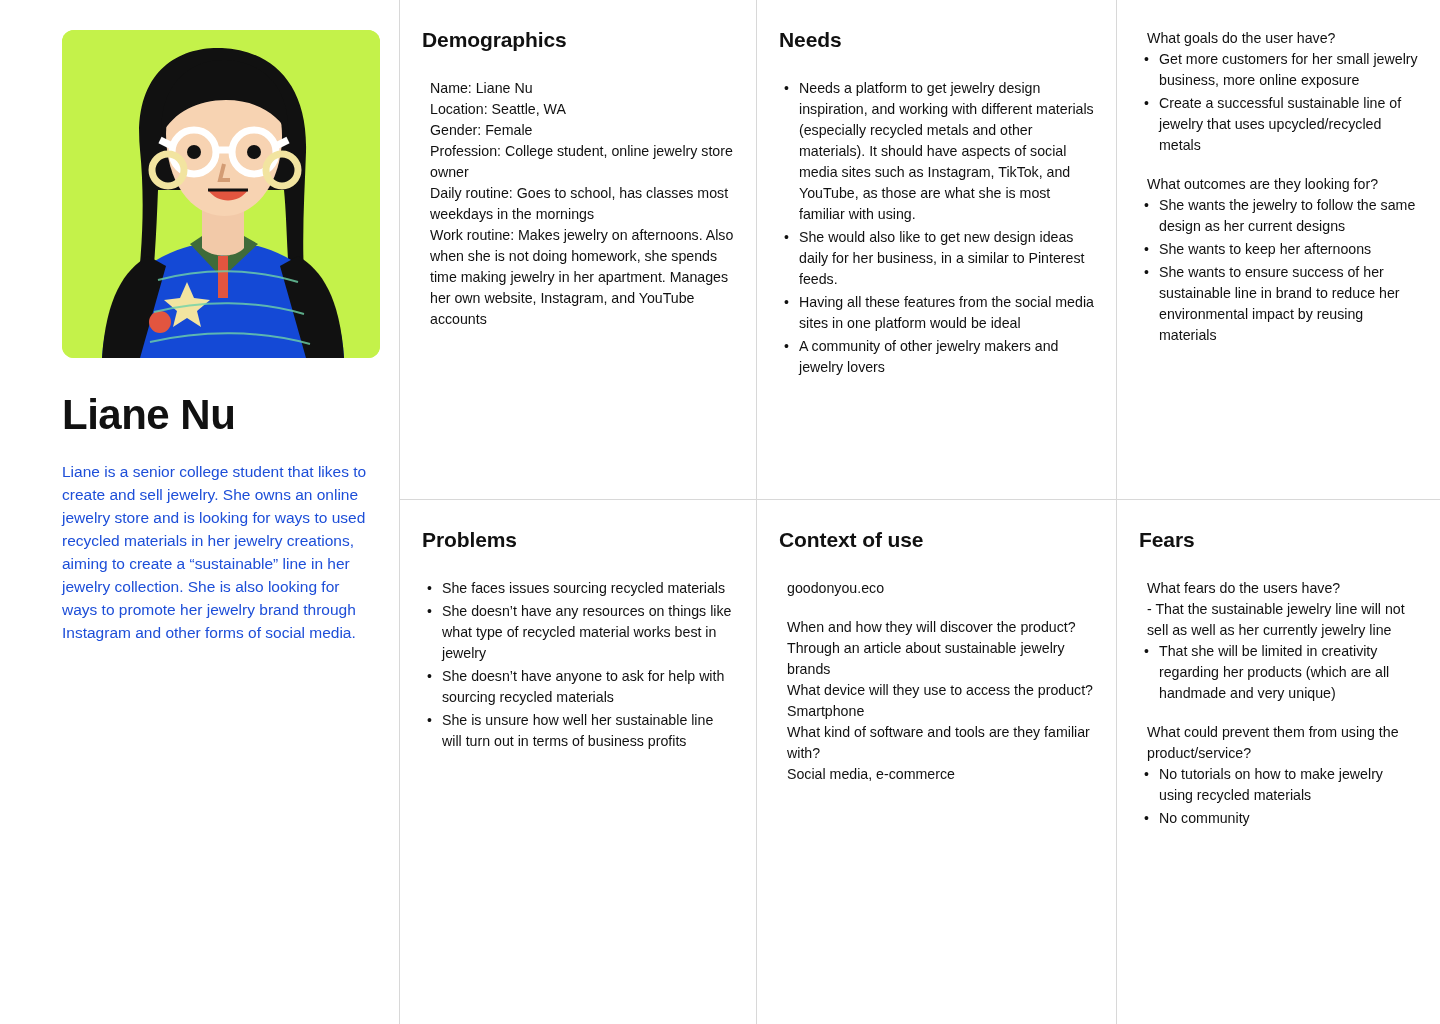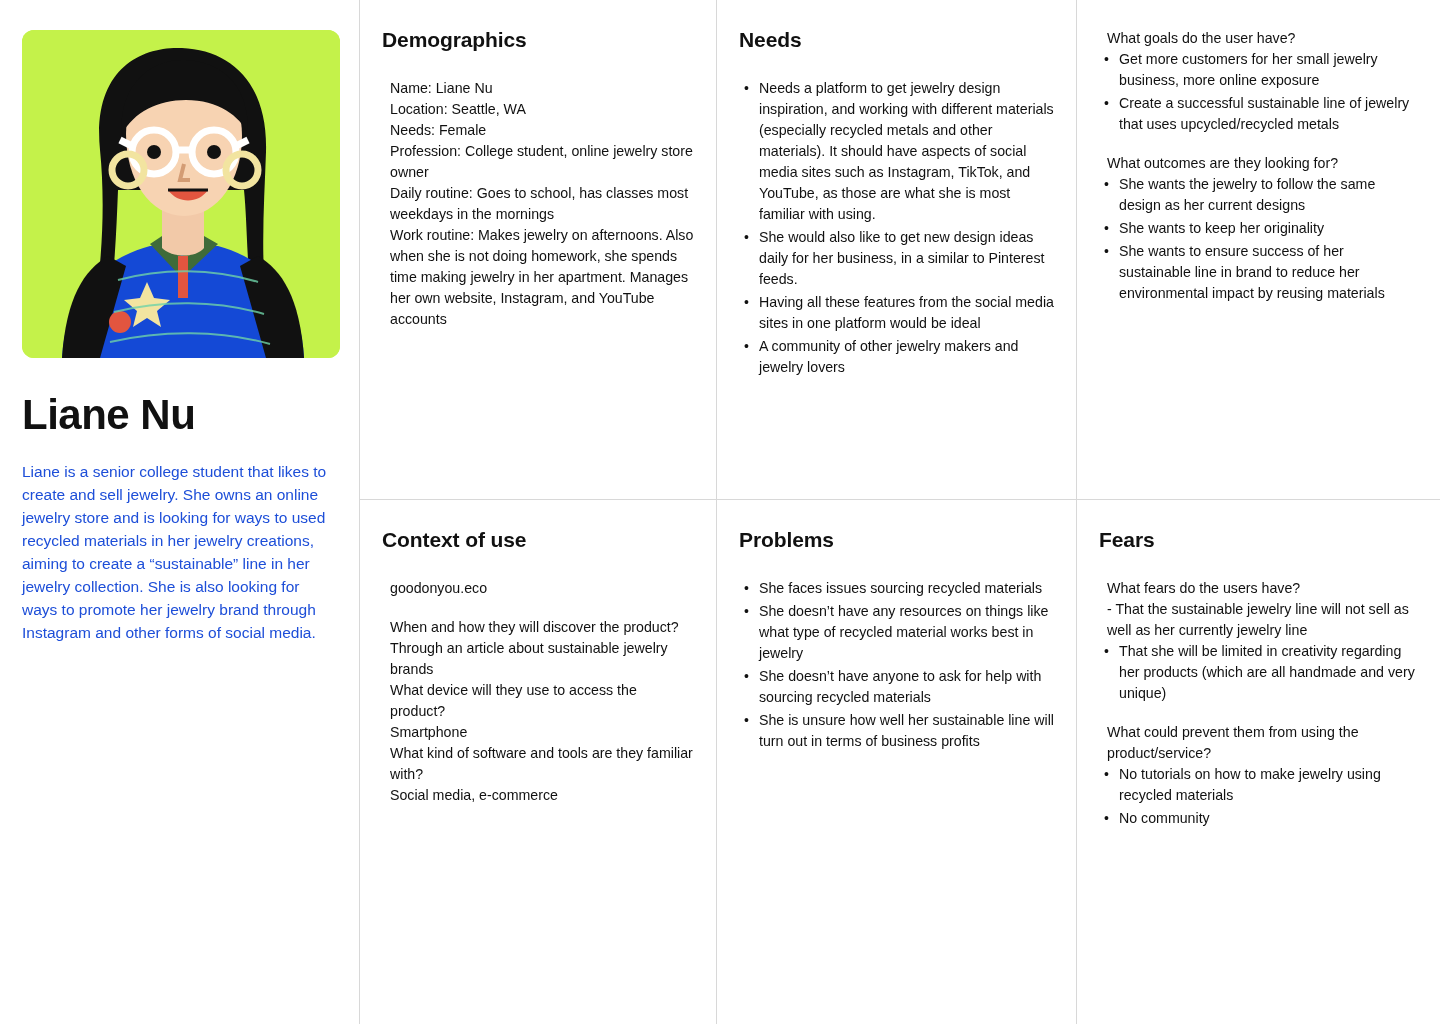--- a/index.html
+++ b/index.html
@@ -18,20 +18,21 @@
     background: #ffffff;
   }
 
   
   .persona {
     width: 360px;
     flex: 0 0 360px;
     padding: 30px 22px 0 22px;
     border-right: 1px solid #d8d8d8;
     background: #ffffff;
+    margin-left: 40px;
   }
   .avatar-frame {
     width: 318px;
     height: 328px;
     border-radius: 12px;
     background: #c4f24a;
     overflow: hidden;
     position: relative;
   }
   .avatar-frame svg { display: block; width: 100%; height: 100%; }
@@ -161,21 +162,21 @@
     <p class="persona-bio">Liane is a senior college student that likes to create and sell jewelry. She owns an online jewelry store and is looking for ways to used recycled materials in her jewelry creations, aiming to create a “sustainable” line in her jewelry collection. She is also looking for ways to promote her jewelry brand through Instagram and other forms of social media.</p>
   </div>
 
   <div class="grid">
 
     <div class="cell">
       <h2>Demographics</h2>
       <p class="plain-lines">
         <span>Name: Liane Nu</span>
         <span>Location: Seattle, WA</span>
-        <span>Needs: Female</span>
+        <span>Gender: Female</span>
         <span>Profession: College student, online jewelry store owner</span>
         <span>Daily routine: Goes to school, has classes most weekdays in the mornings</span>
         <span>Work routine: Makes jewelry on afternoons. Also when she is not doing homework, she spends time making jewelry in her apartment. Manages her own website, Instagram, and YouTube accounts</span>
       </p>
     </div>
 
     <div class="cell">
       <h2>Needs</h2>
       <ul>
         <li>Needs a platform to get jewelry design inspiration, and working with different materials (especially recycled metals and other materials). It should have aspects of social media sites such as Instagram, TikTok, and YouTube, as those are what she is most familiar with using.</li>
@@ -187,49 +188,49 @@
 
     <div class="cell">
       <p>What goals do the user have?</p>
       <ul>
         <li>Get more customers for her small jewelry business, more online exposure</li>
         <li>Create a successful sustainable line of jewelry that uses upcycled/recycled metals</li>
       </ul>
       <p class="gap">What outcomes are they looking for?</p>
       <ul>
         <li>She wants the jewelry to follow the same design as her current designs</li>
-        <li>She wants to keep her originality</li>
+        <li>She wants to keep her afternoons</li>
         <li>She wants to ensure success of her sustainable line in brand to reduce her environmental impact by reusing materials</li>
+      </ul>
+    </div>
+
+    <div class="cell">
+      <h2>Problems</h2>
+      <ul>
+        <li>She faces issues sourcing recycled materials</li>
+        <li>She doesn’t have any resources on things like what type of recycled material works best in jewelry</li>
+        <li>She doesn’t have anyone to ask for help with sourcing recycled materials</li>
+        <li>She is unsure how well her sustainable line will turn out in terms of business profits</li>
       </ul>
     </div>
 
     <div class="cell">
       <h2>Context of use</h2>
       <p>goodonyou.eco</p>
       <p class="gap plain-lines">
         <span>When and how they will discover the product?</span>
         <span>Through an article about sustainable jewelry brands</span>
         <span>What device will they use to access the product?</span>
         <span>Smartphone</span>
         <span>What kind of software and tools are they familiar with?</span>
         <span>Social media, e-commerce</span>
       </p>
     </div>
 
     <div class="cell">
-      <h2>Problems</h2>
-      <ul>
-        <li>She faces issues sourcing recycled materials</li>
-        <li>She doesn’t have any resources on things like what type of recycled material works best in jewelry</li>
-        <li>She doesn’t have anyone to ask for help with sourcing recycled materials</li>
-        <li>She is unsure how well her sustainable line will turn out in terms of business profits</li>
-      </ul>
-    </div>
-
-    <div class="cell">
       <h2>Fears</h2>
       <p class="plain-lines">
         <span>What fears do the users have?</span>
         <span>- That the sustainable jewelry line will not sell as well as her currently jewelry line</span>
       </p>
       <ul>
         <li>That she will be limited in creativity regarding her products (which are all handmade and very unique)</li>
       </ul>
       <p class="gap">What could prevent them from using the product/service?</p>
       <ul>

